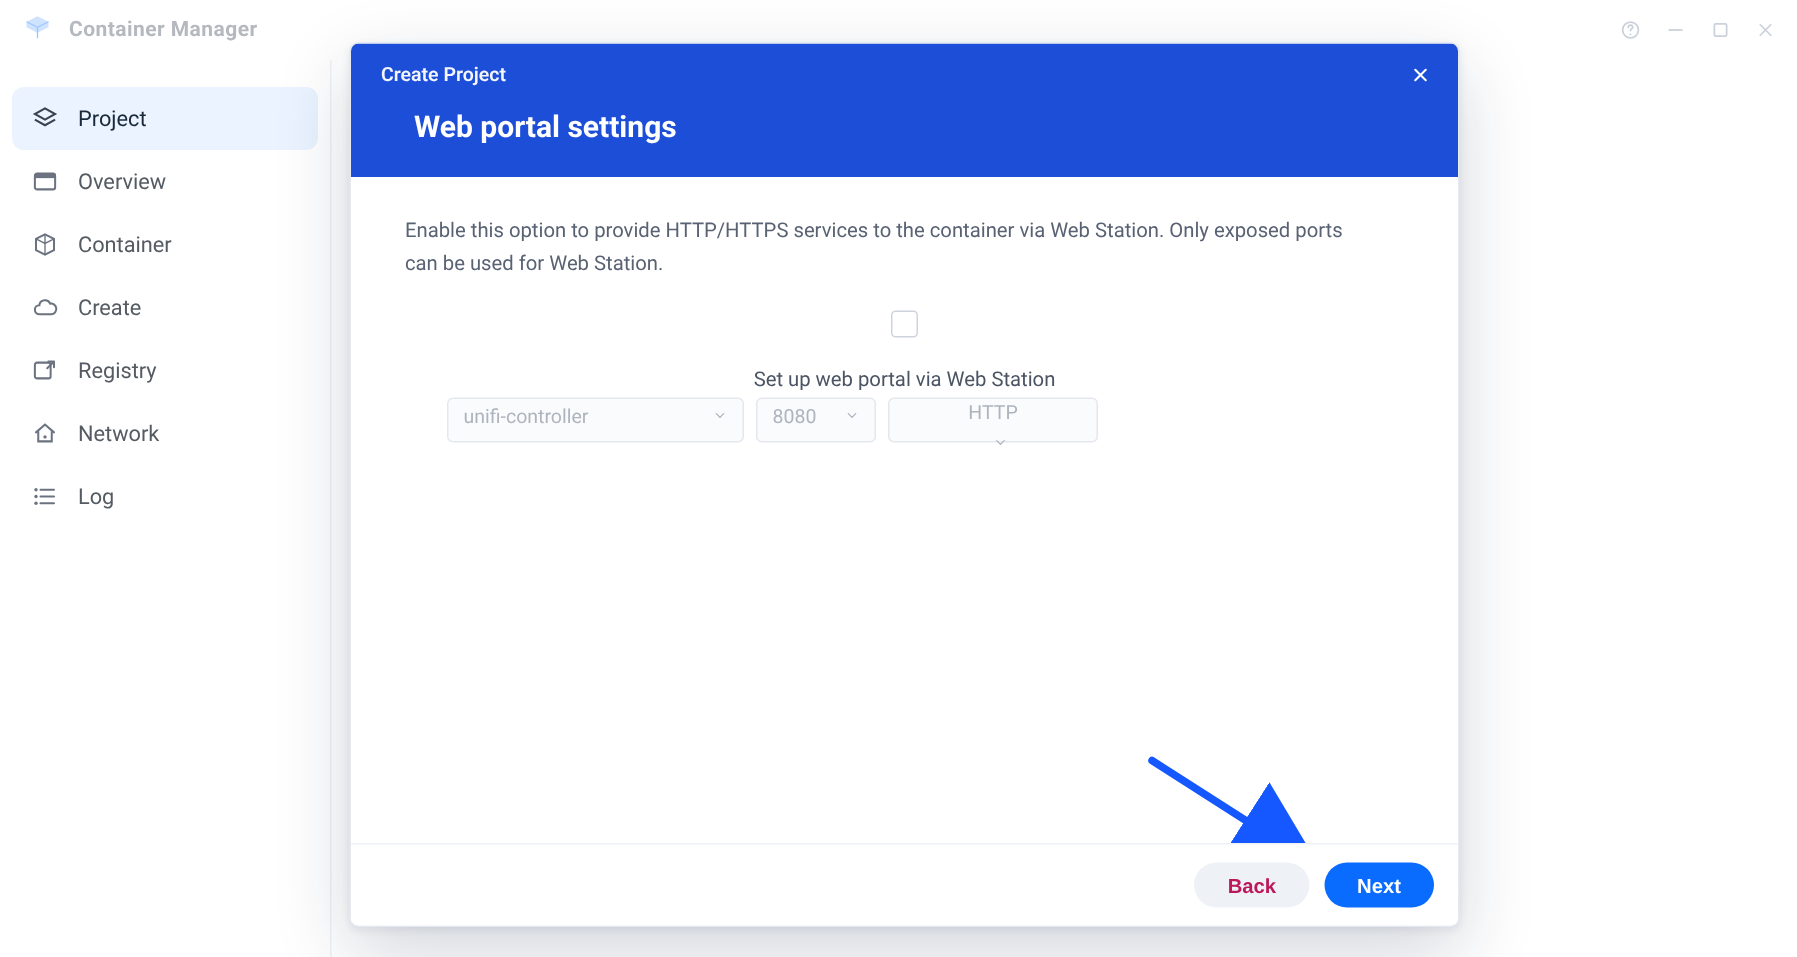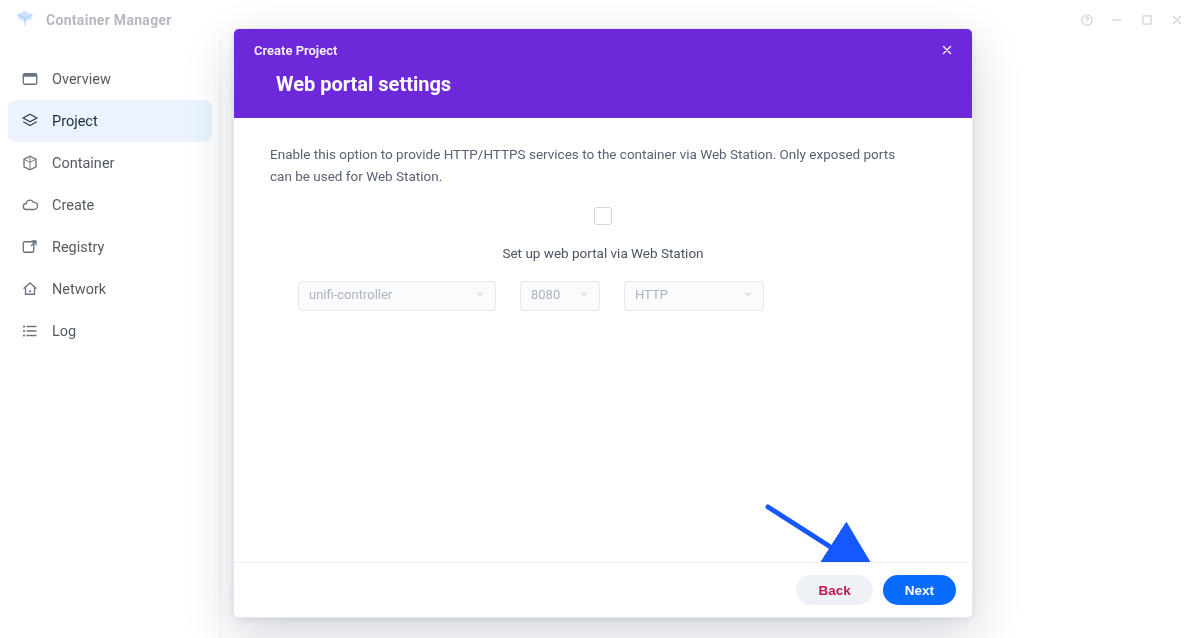--- a/index.html
+++ b/index.html
@@ -61,21 +61,21 @@
     top: -12px;
     width: 740px;
     height: 590px;
     background: #fff;
     border-radius: 6px;
     box-shadow: 0 18px 50px rgba(10, 31, 68, .18), 0 2px 6px rgba(10,31,68,.08);
     overflow: hidden;
     border: 1px solid #e5eaf0;
   }
   .modal-header {
-    background: #6d28d9;
+    background: #1d4ed8;
     color: #fff;
     padding: 14px 20px 22px 20px;
     position: relative;
   }
   .modal-header .mh-small { font-size: 13px; font-weight: 600; opacity: .95; }
   .modal-header .mh-title { font-size: 20px; font-weight: 700; margin-top: 14px; margin-left: 22px; }
   .modal-close {
     position: absolute; right: 14px; top: 10px; width: 22px; height: 22px;
     display:flex; align-items:center; justify-content:center; color:#fff; cursor:pointer;
     font-size: 18px;
@@ -88,30 +88,30 @@
     line-height: 1.6;
   }
   .modal-body .desc { max-width: 640px; }
 
   .chk-row { display:flex; align-items:center; gap:18px; margin-top: 20px; flex-direction: column; }
   .chk {
     width: 18px; height: 18px; border: 1px solid #cdd4dd; border-radius: 3px; background:#fff;
   }
   .chk-label { color:#4a5463; font-size: 13.5px; }
 
-  .selects { display:flex; gap:24px; margin-top: 16px; margin-left: 28px; align-items: flex-end; }
+  .selects { display:flex; gap:8px; margin-left: 28px; align-items: flex-end; }
   .sel {
     display:flex; align-items:center; justify-content:space-between;
     height: 30px; padding: 0 10px; border:1px solid #e4e8ee; border-radius:4px;
     color:#adb4bf; background:#fafbfc; font-size: 13px;
   }
   .sel .caret { margin-left: 10px; color:#adb4bf; }
   .sel.w-lg { width: 198px; }
   .sel.w-sm { width: 80px; }
-  .sel.w-md { width: 140px; }
+  .sel.w-md { width: 140px; flex-direction: column; }
 
   .modal-footer {
     position:absolute; left:0; right:0; bottom:0;
     border-top: 1px solid #eef1f5;
     padding: 12px 16px;
     display:flex; justify-content:flex-end; gap:10px;
     background:#fff;
   }
   .btn {
     height: 30px; padding: 0 22px; border-radius: 16px;
@@ -166,38 +166,38 @@
       <svg width="14" height="14" viewBox="0 0 24 24">
           <path d="M6 6l12 12M18 6L6 18" stroke="#cbd1da" stroke-width="2" stroke-linecap="round"></path>
         </svg>
     </span>
   </div>
 </div>
 
 <div class="app">
 
   <nav class="sidebar">
+    <div class="side-item active">
+      <span class="icn">
+        <svg width="18" height="18" viewBox="0 0 24 24" fill="none">
+            <path d="M12 3l9 5-9 5-9-5 9-5z" stroke="#3a4250" stroke-width="1.8"></path>
+            <path d="M3 13l9 5 9-5" stroke="#3a4250" stroke-width="1.8"></path>
+          </svg>
+      </span>
+      <span>Project</span>
+    </div>
+
     <div class="side-item">
       <span class="icn">
         <svg width="18" height="18" viewBox="0 0 24 24" fill="none">
             <rect x="3" y="5" width="18" height="14" rx="2" stroke="#6b7280" stroke-width="1.8"></rect>
             <rect x="3" y="5" width="18" height="4" fill="#6b7280"></rect>
           </svg>
       </span>
       <span>Overview</span>
-    </div>
-
-    <div class="side-item active">
-      <span class="icn">
-        <svg width="18" height="18" viewBox="0 0 24 24" fill="none">
-            <path d="M12 3l9 5-9 5-9-5 9-5z" stroke="#3a4250" stroke-width="1.8"></path>
-            <path d="M3 13l9 5 9-5" stroke="#3a4250" stroke-width="1.8"></path>
-          </svg>
-      </span>
-      <span>Project</span>
     </div>
 
     <div class="side-item">
       <span class="icn">
         <svg width="18" height="18" viewBox="0 0 24 24" fill="none">
             <path d="M12 3l8 4v10l-8 4-8-4V7l8-4z" stroke="#6b7280" stroke-width="1.8"></path>
             <path d="M12 3v18M4 7l8 4 8-4" stroke="#6b7280" stroke-width="1.2"></path>
           </svg>
       </span>
       <span>Container</span>

